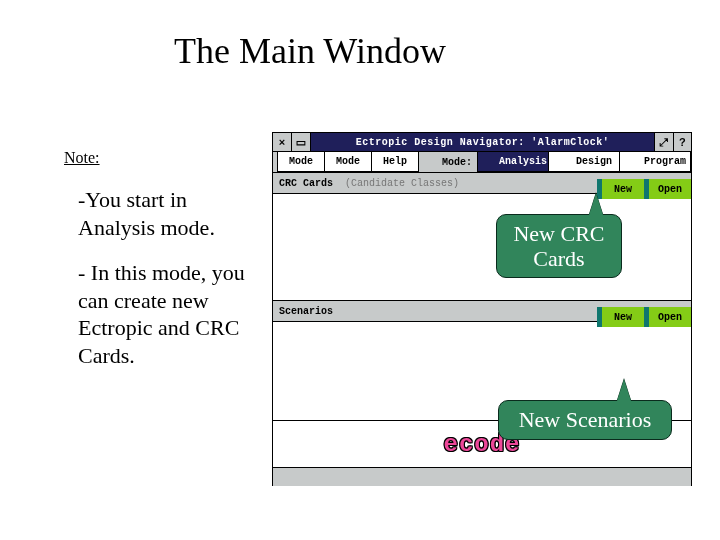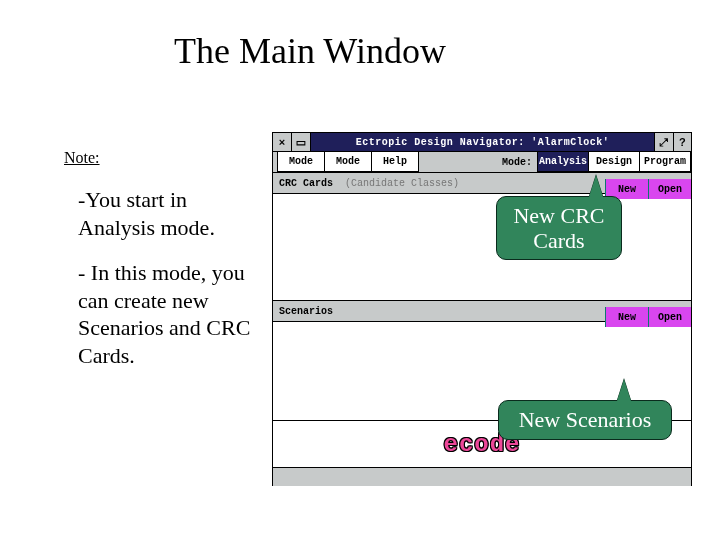--- a/index.html
+++ b/index.html
@@ -115,20 +115,21 @@
   .mode-btn {
     width: 50px;
     background: #fff;
     border: 1px solid #000;
     border-top: none;
     margin-left: -1px;
     display: flex;
     align-items: center;
     justify-content: center;
     font-weight: bold;
+    padding-left: 20px;
   }
   .mode-btn.selected {
     background: #1f1f5a;
     color: #fff;
   }
   .section-header {
     display: flex;
     height: 20px;
     border-bottom: 1px solid #000;
     align-items: center;
@@ -139,22 +140,22 @@
   }
   .sec-sub {
     color: #777;
     padding: 0 6px;
     text-align: center;
   }
   .sec-spacer { flex: 1; }
   .sec-btn {
     width: 42px;
     height: 20px;
-    background: #d946ef;
-    border-left: 1px solid #0f766e;
+    background: #84cc16;
+    border-left: 5px solid #0f766e;
     display: flex;
     align-items: center;
     justify-content: center;
     font-weight: bold;
     margin-top: 12px;
   }
   .panel {
     background: #fff;
     border-bottom: 1px solid #000;
   }
@@ -216,21 +217,21 @@
 </head>
 <body>
 
 <div class="slide">
 
   <div class="title">The Main Window</div>
 
   <div class="note-col">
     <div class="note-head">Note:</div>
     <div class="note-p">-You start in Analysis mode.</div>
-    <div class="note-p">- In this mode, you can create new Scenarios and CRC Cards.</div>
+    <div class="note-p">- In this mode, you can create new Ectropic and CRC Cards.</div>
   </div>
 
   <div class="app">
 
     <div class="app-titlebar">
       <div class="tb-btn">×</div>
       <div class="tb-btn">▭</div>
       <div class="tb-title">Ectropic Design Navigator: 'AlarmClock'</div>
       <div class="tb-right">
         <div class="tb-btn">⤢</div>
@@ -265,21 +266,21 @@
       <div class="sec-btn">Open</div>
     </div>
     <div class="panel scen"></div>
 
     <div class="app-footer">
       <div class="logo">ecode</div>
     </div>
     <div class="app-statusbar"></div>
   </div>
 
-  <div class="callout" style="left:496px; top:196px; width:126px; height:64px;">
+  <div class="callout" style="left:496px; top:214px; width:126px; height:64px;">
     <span>New CRC Cards</span>
     <div class="pointer up" style="left:92px;"></div>
   </div>
 
   <div class="callout" style="left:498px; top:400px; width:174px; height:40px;">
     <span>New Scenarios</span>
     <div class="pointer up" style="left:118px;"></div>
   </div>
 
 </div>

